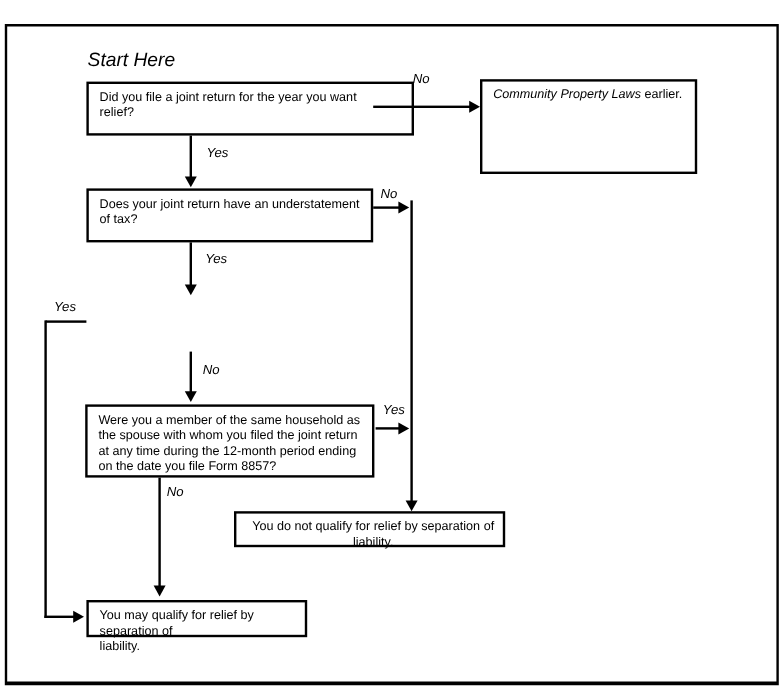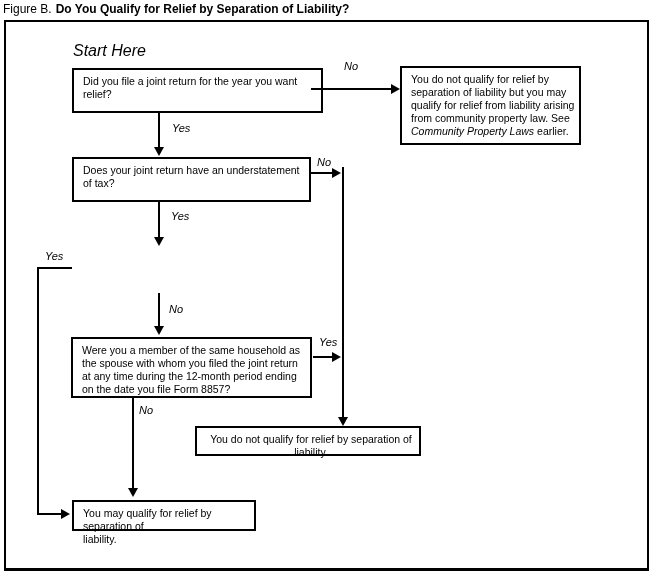--- a/index.html
+++ b/index.html
@@ -43,37 +43,32 @@
   .arrow-down{position:absolute;width:0;height:0;
     border-left:5px solid transparent;border-right:5px solid transparent;
     border-top:9px solid #000;}
   .edge-label{position:absolute;font-size:11px;font-style:italic;white-space:nowrap;}
 </style>
 </head>
 <body>
 
 <div class="page">
 
-  <div class="fig-title"><span class="prefix">Figure B.</span><span class="main">Do You Qualify for Relief by Separation of Liability?</span></div>
 
   <div class="chart-border"></div>
 
   <div class="start-here">Start Here</div>
 
-  <div class="node" style="left:72px;top:68px;width:251px;height:45px;">
+  <div class="node" style="left:72px;top:68px;width:273px;height:45px;">
       <div class="node-text">Did you file a joint return for the year you want
 relief?</div>
     </div>
 
   <div class="node" style="left:400px;top:66px;width:181px;height:79px;">
-      <div class="node-text"><span>You do not qualify for relief by
-separation of liability but you may
-qualify for relief from liability arising
-from community property law. See
-</span><span class="italic">Community Property Laws</span><span> earlier.</span></div>
+      <div class="node-text"><span class="italic">Community Property Laws</span><span> earlier.</span></div>
     </div>
 
   <div class="node" style="left:72px;top:157px;width:239px;height:45px;">
       <div class="node-text">Does your joint return have an understatement
 of tax?</div>
     </div>
 
 
   <div class="node" style="left:71px;top:337px;width:241px;height:61px;">
       <div class="node-text">Were you a member of the same household as

